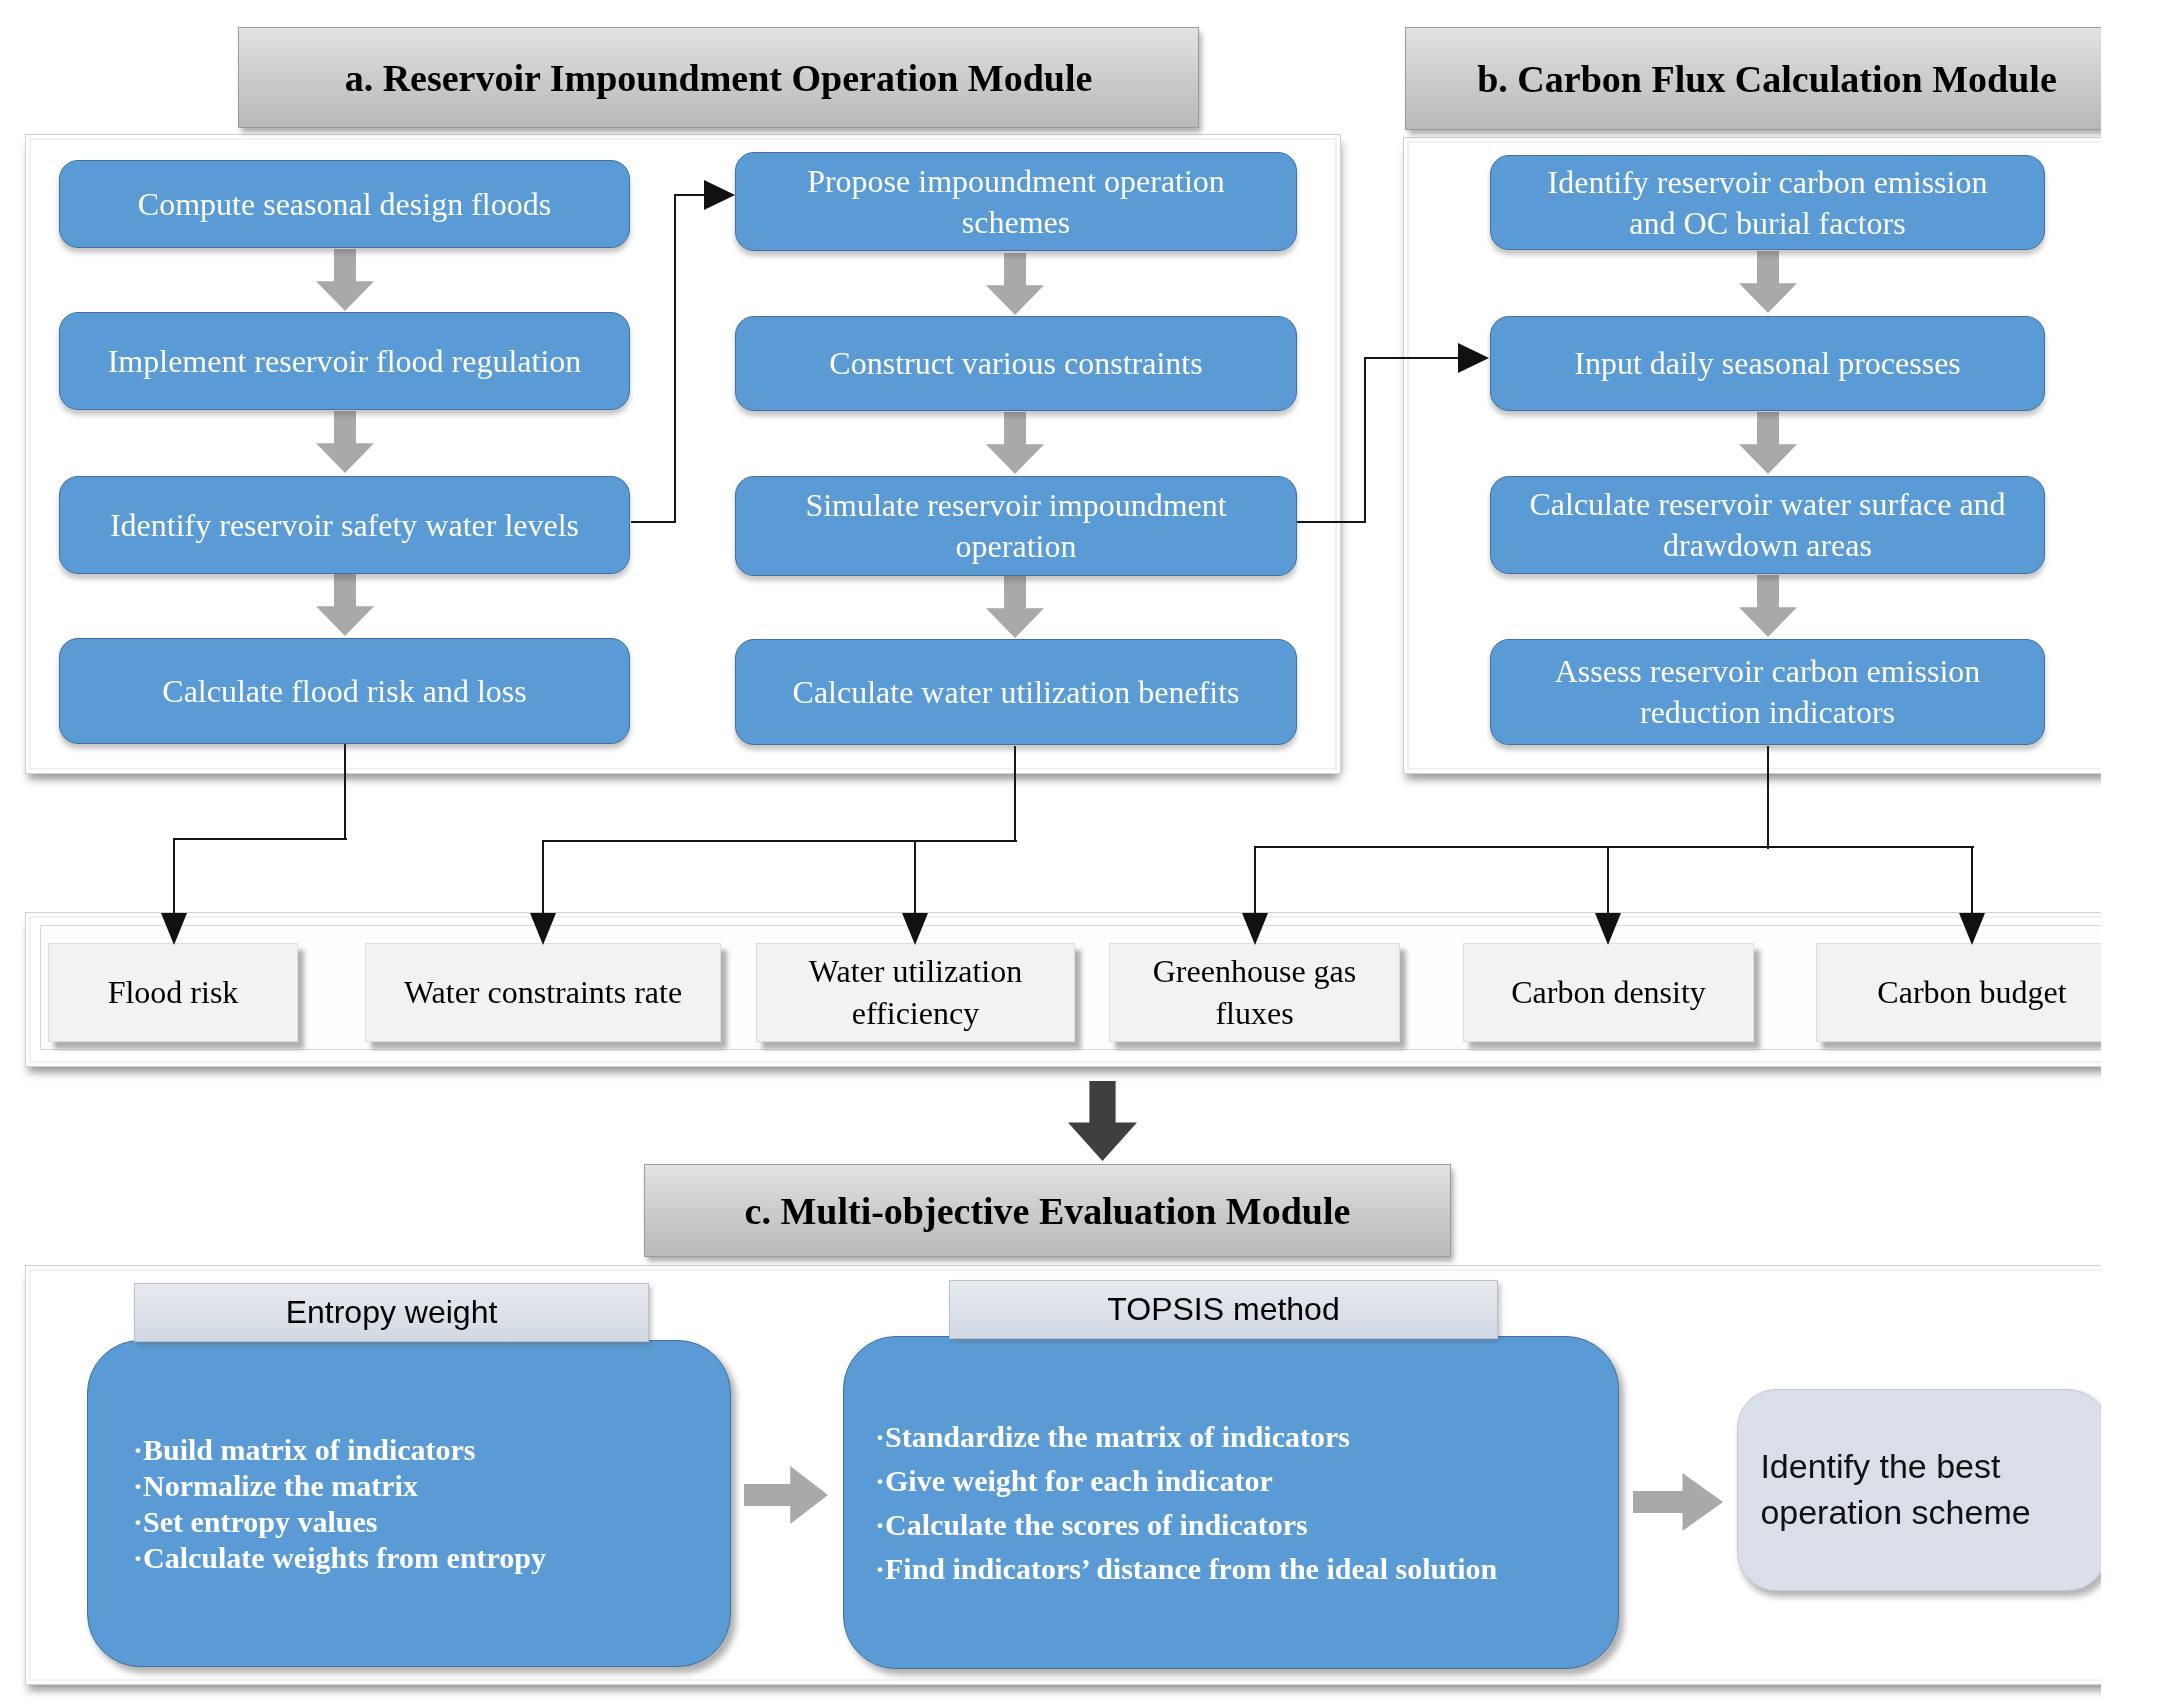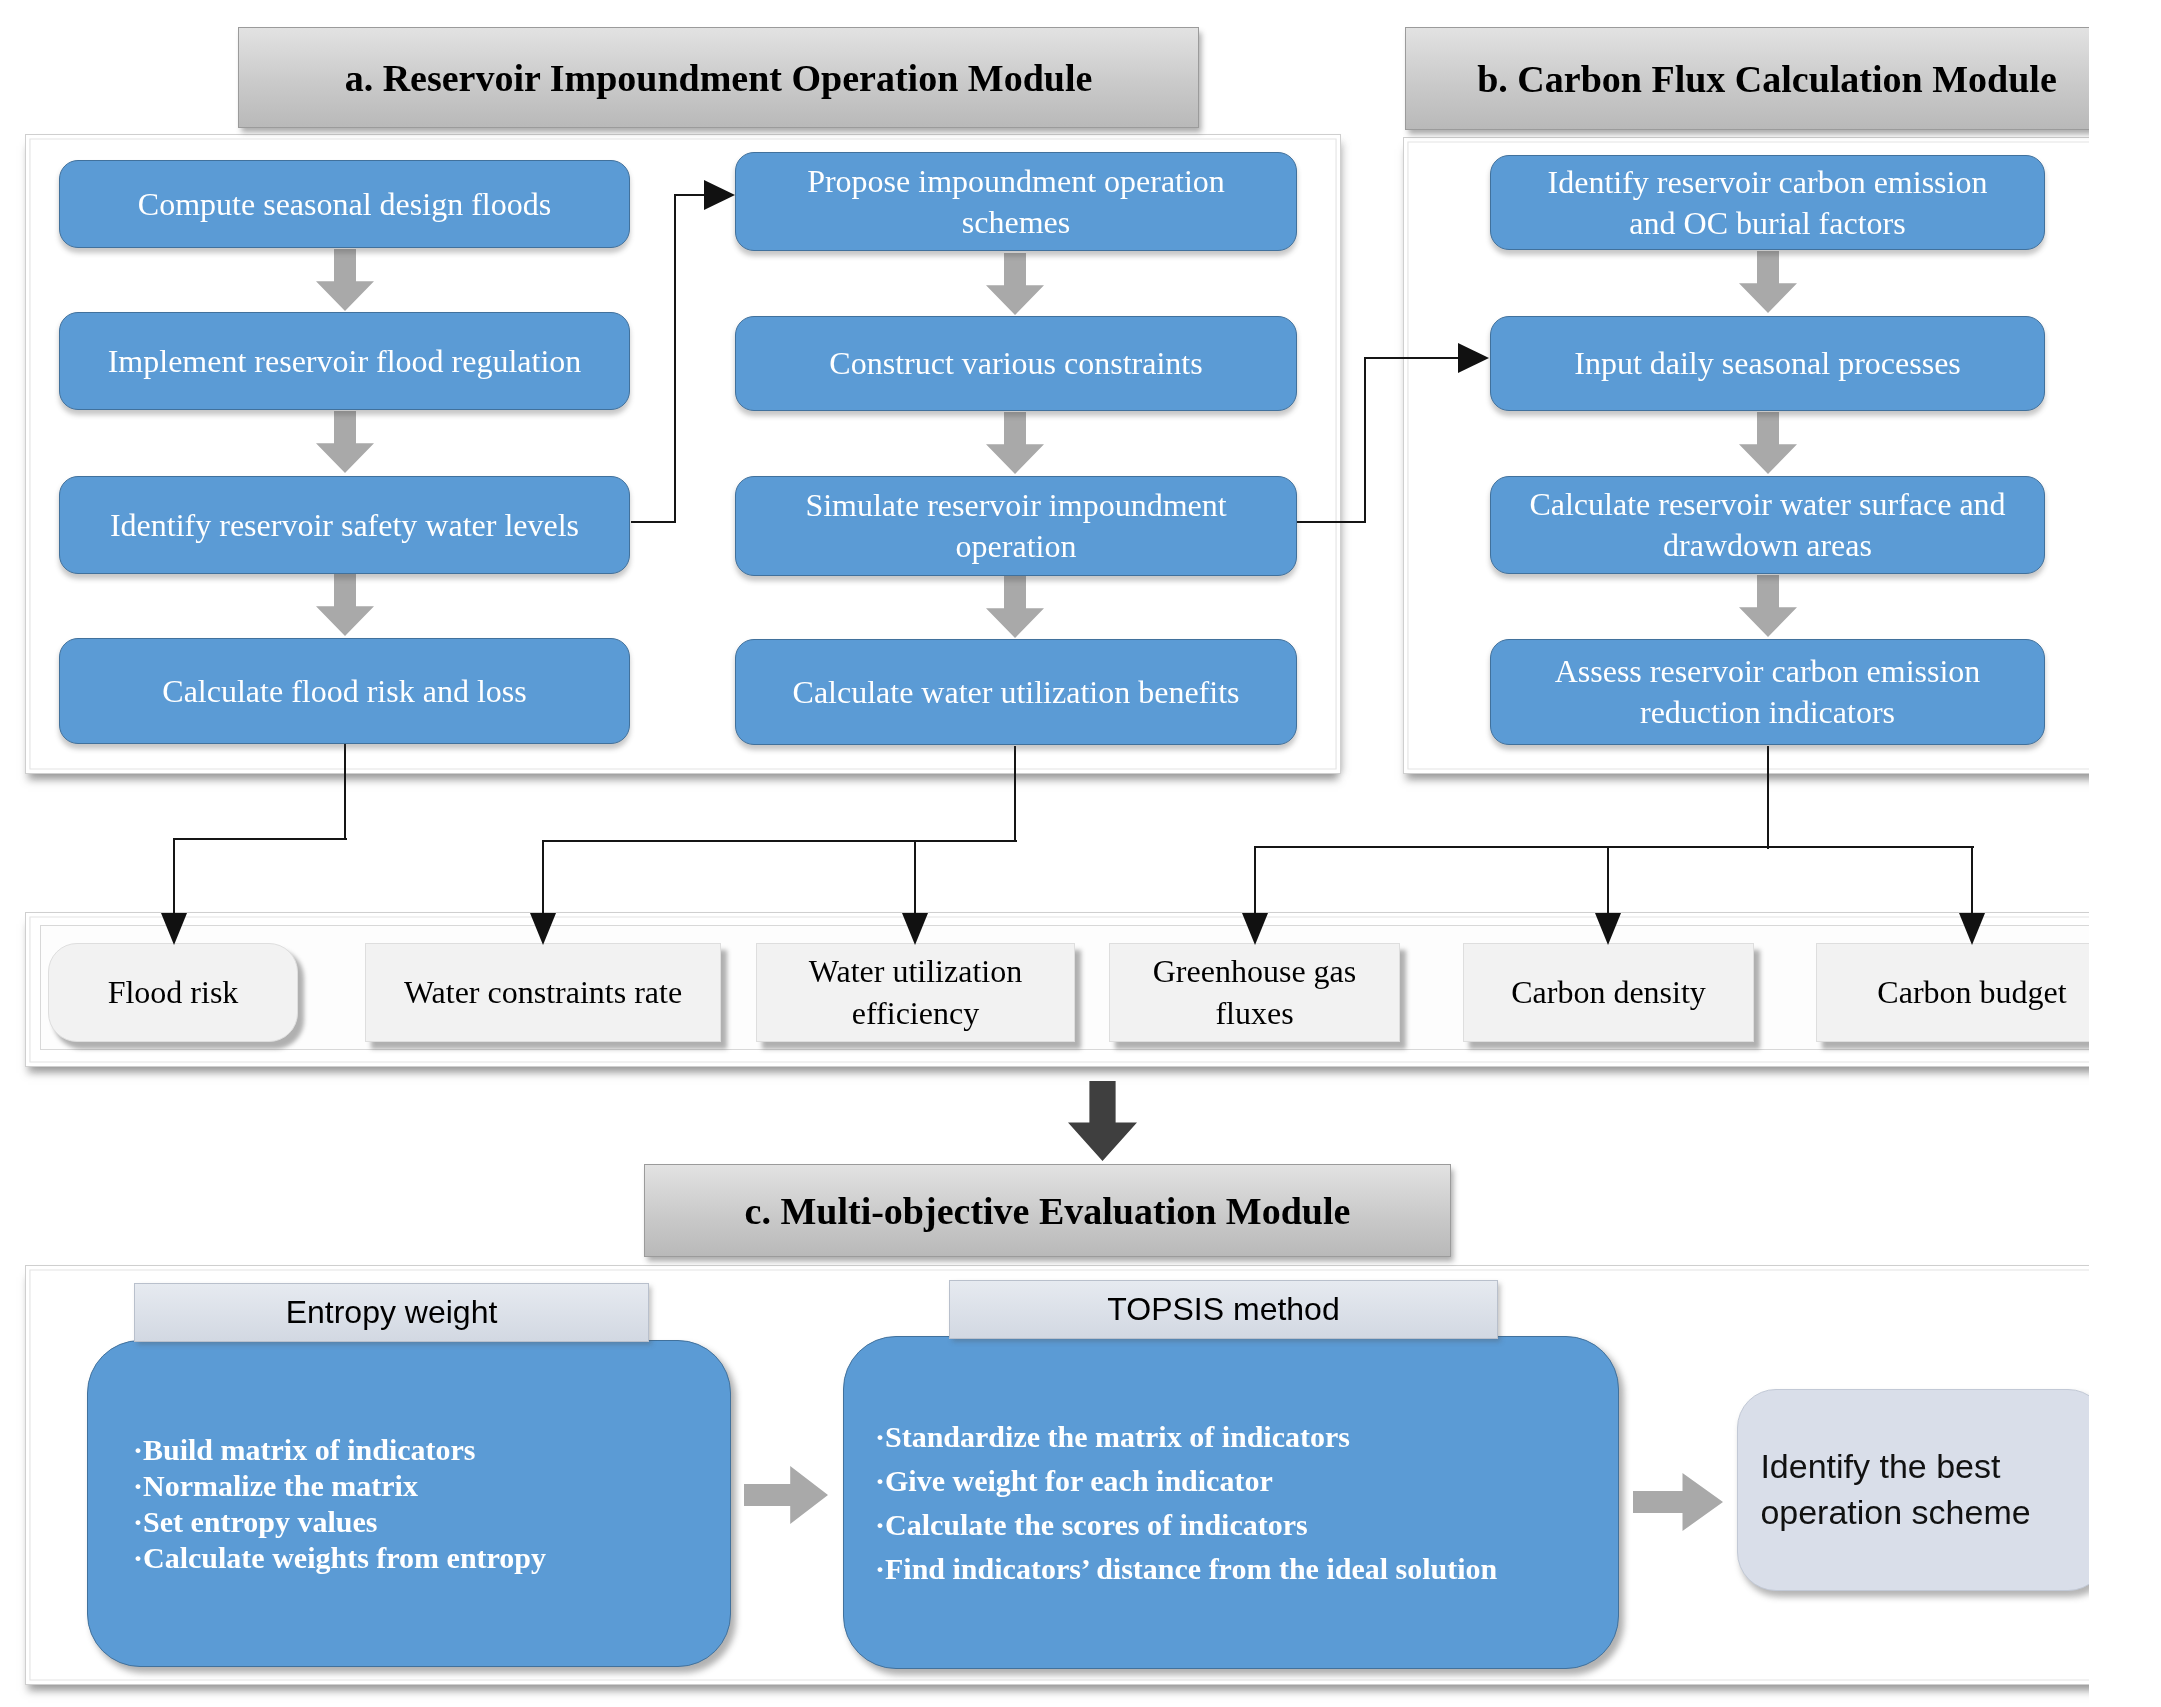--- a/index.html
+++ b/index.html
@@ -1,17 +1,17 @@
 <!DOCTYPE html>
 <html style="font-size:9px"><head>
 <meta charset="utf-8">
 <style>
   html,body{margin:0;padding:0;background:#fff;}
   .canvas{position:relative;width:2089px;height:1707px;background:#ffffff;overflow:hidden;
-          font-family:"Liberation Serif", serif;}
+          font-family:"Liberation Serif", serif;padding-left:12px;}
 
   
   .module-title{position:absolute;display:flex;align-items:center;justify-content:center;
     background:linear-gradient(180deg,#e2e2e2 0%,#cacaca 55%,#b9b9b9 100%);
     border:1.1px solid #9b9b9b;box-shadow:3.4px 4.5px 5.6px rgba(70,70,70,.45);
     color:#000;font-weight:bold;font-size:38px;text-align:center;z-index:6;box-sizing:border-box;}
 
   
   .panel{position:absolute;background:#fff;border:1.1px solid #cfcfcf;box-sizing:border-box;
     box-shadow:inset 0 0 0 3.4px #fff, inset 0 0 0 4.5px #e3e3e3,
@@ -128,21 +128,21 @@
   <div class="line" style="left:1254px;top:846px;width:2.2px;height:68px;"></div>
   <div class="tri-down" style="left:1242px;top:913px;"></div>
   <div class="line" style="left:1607px;top:846px;width:2.2px;height:68px;"></div>
   <div class="tri-down" style="left:1595px;top:913px;"></div>
   <div class="line" style="left:1971px;top:846px;width:2.2px;height:68px;"></div>
   <div class="tri-down" style="left:1959px;top:913px;"></div>
 
   <div class="panel" style="left:25px;top:912px;width:2109px;height:155px;"></div>
   <div class="inner-frame" style="left:40px;top:925px;width:2079px;height:123px;"></div>
 
-  <div class="indbox" style="left:48px;top:943px;width:250px;height:99px;border-radius:29px;">Flood risk</div>
+  <div class="indbox" style="left:48px;top:943px;width:250px;height:99px;">Flood risk</div>
   <div class="indbox" style="left:365px;top:943px;width:356px;height:99px;">Water constraints rate</div>
   <div class="indbox" style="left:756px;top:943px;width:319px;height:99px;">Water utilization efficiency</div>
   <div class="indbox" style="left:1109px;top:943px;width:291px;height:99px;">Greenhouse gas fluxes</div>
   <div class="indbox" style="left:1463px;top:943px;width:291px;height:99px;">Carbon density</div>
   <div class="indbox" style="left:1816px;top:943px;width:312px;height:99px;">Carbon budget</div>
 
   <div class="arrow-down-dark" style="left:1068px;top:1081px;width:69px;height:80px;"></div>
 
   <div class="module-title" style="left:644px;top:1164px;width:807px;height:93px;">c. Multi-objective Evaluation Module</div>
   <div class="panel" style="left:25px;top:1265px;width:2108px;height:420px;"></div>

